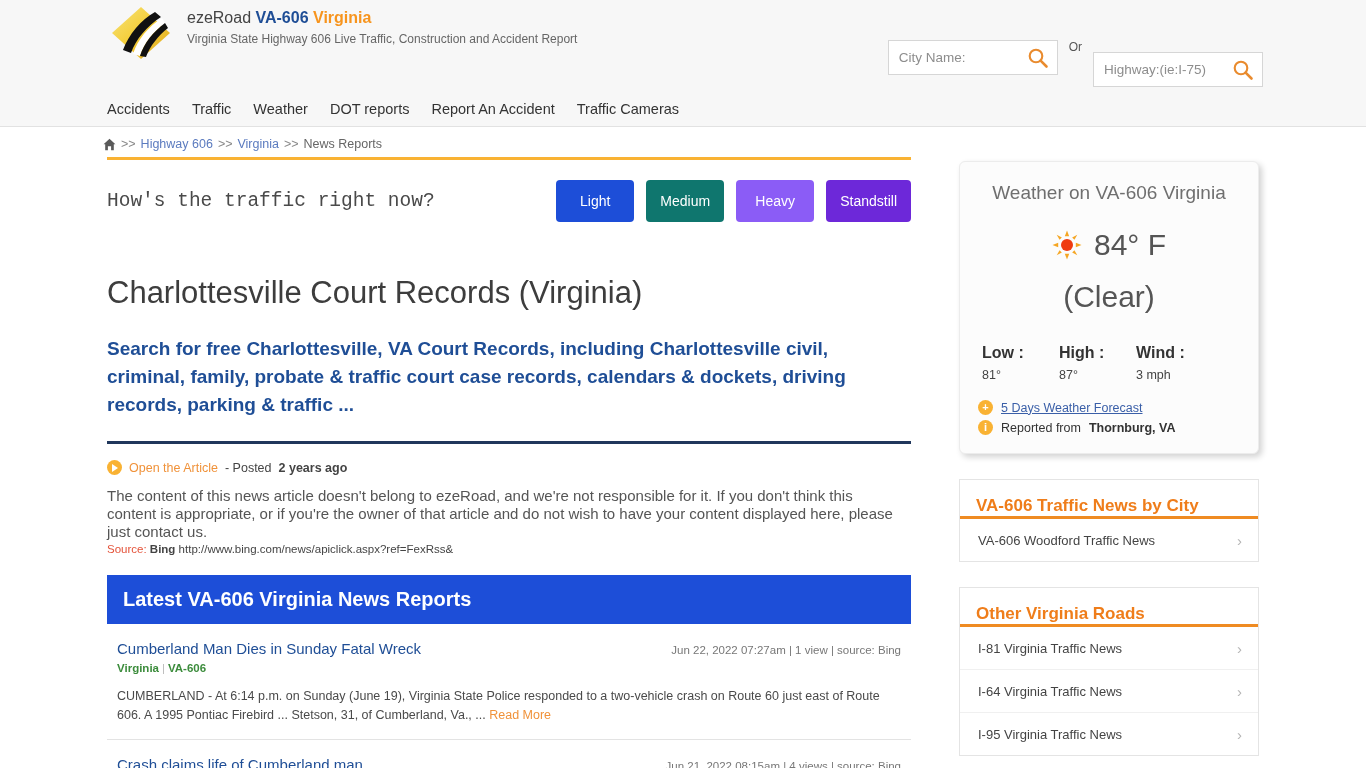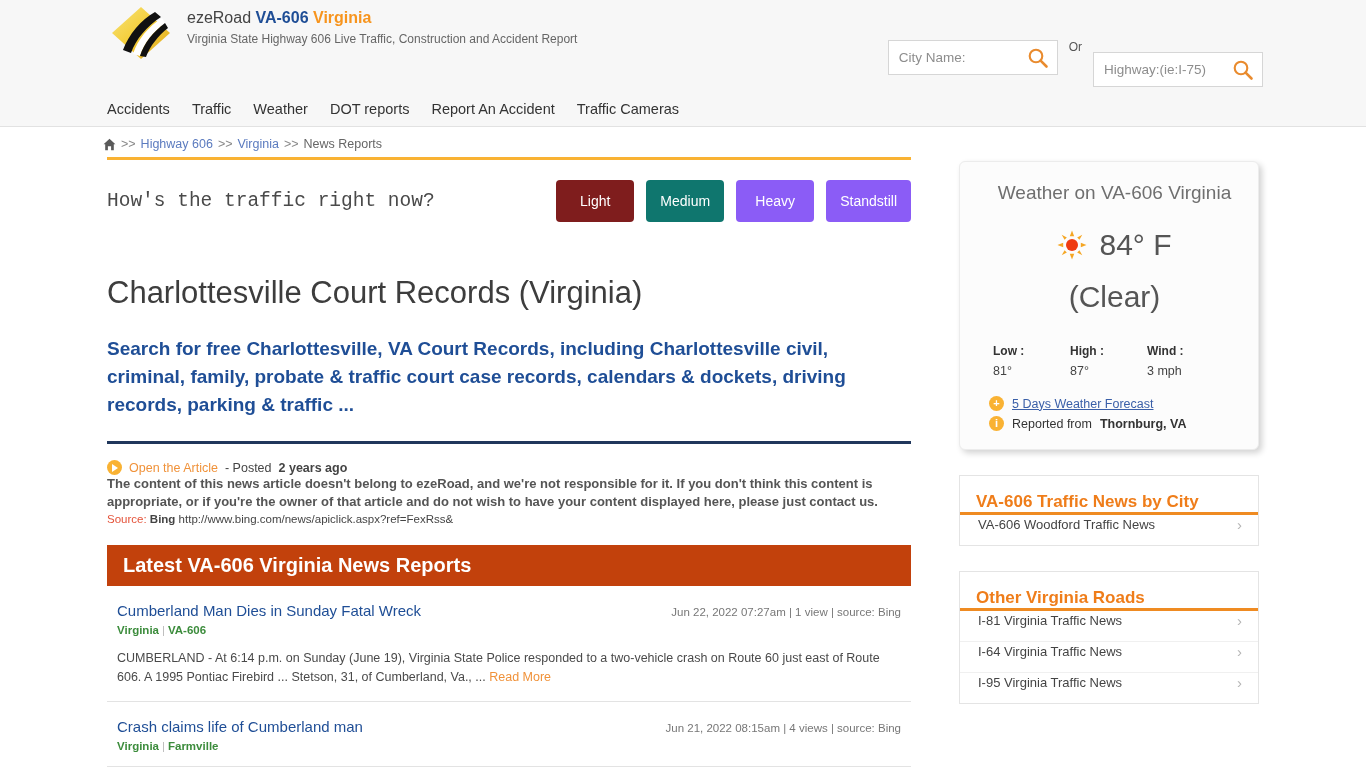--- a/index.html
+++ b/index.html
@@ -199,39 +199,39 @@
   .play-icon::after {
     content: "";
     position: absolute;
     left: 5px; top: 3.5px;
     border-left: 6px solid #fff;
     border-top: 4px solid transparent;
     border-bottom: 4px solid transparent;
   }
   .open-link { color: #f0923a; }
   .disclaimer {
-    font-size: 13px;
+    margin-top: 12px;
+    font-size: 15px;
     color: #555;
     line-height: 18px;
     width: 792px;
-    font-weight: bold;
   }
   .source-line {
     margin-top: 2px;
     font-size: 11.5px;
     color: #444;
   }
   .source-label { color: #e4533a; }
 
   
   .latest-banner {
     margin-top: 20px;
-    background: #c2410c;
+    background: #1d4ed8;
     width: 804px;
-    height: 41px;
+    height: 49px;
     display: flex;
     align-items: center;
     padding-left: 16px;
   }
   .latest-banner span {
     color: #fff;
     font-size: 20px;
     font-weight: bold;
   }
 
@@ -269,21 +269,21 @@
   }
   .read-more { color: #f0923a; }
 
   
   .weather-card {
     margin-top: 10px;
     background: #fcfcfc;
     border: 1px solid #ececec;
     border-radius: 6px;
     box-shadow: 3px 3px 6px rgba(0,0,0,0.18);
-    padding: 18px 18px 18px 29px;
+    padding: 18px 18px 18px 18px;
     width: 300px;
   }
   .weather-title {
     text-align: center;
     font-size: 19px;
     color: #6f6f6f;
     line-height: 26px;
   }
   .weather-temp-row {
     display: flex;
@@ -303,21 +303,21 @@
     color: #555;
     margin-top: 18px;
   }
   .weather-stats {
     display: flex;
     margin-top: 30px;
     padding-left: 4px;
   }
   .wstat { width: 77px; }
   .wstat .lbl {
-    font-size: 12px;
+    font-size: 16px;
     font-weight: bold;
     color: #333;
   }
   .wstat .val {
     font-size: 12.5px;
     color: #444;
     margin-top: 6px;
   }
   .weather-links { margin-top: 18px; }
   .wlink-row {
@@ -357,21 +357,21 @@
   }
   .side-card-head span {
     color: #ef7d1a;
     font-size: 17px;
     font-weight: bold;
   }
   .side-link {
     display: flex;
     align-items: center;
     justify-content: space-between;
-    padding: 1px 16px 12px 18px;
+    padding: 13px 16px 12px 18px;
     font-size: 13px;
     color: #444;
     border-bottom: 1px solid #f0f0f0;
   }
   .side-link:last-child { border-bottom: 0; }
   .chev {
     color: #b5b5b5;
     font-size: 15px;
   }
 </style>
@@ -451,24 +451,24 @@
     <div class="bc-underline"></div>
   </div>
 
   <div class="columns">
 
     <div class="main-col">
 
       <div class="traffic-row">
         <div class="traffic-q">How's the traffic right now?</div>
         <div class="traffic-btns">
-          <button class="tbtn" id="tb0" style="background: #7f1d1d; color: rgb(255, 255, 255);">Light</button>
+          <button class="tbtn" id="tb0" style="background: #1d4ed8; color: rgb(255, 255, 255);">Light</button>
           <button class="tbtn" id="tb1" style="background: #0f766e; color: rgb(255, 255, 255);">Medium</button>
           <button class="tbtn" id="tb2" style="background: #8b5cf6; color: rgb(255, 255, 255);">Heavy</button>
-          <button class="tbtn" id="tb3" style="background: #8b5cf6; color: rgb(255, 255, 255);">Standstill</button>
+          <button class="tbtn" id="tb3" style="background: #6d28d9; color: rgb(255, 255, 255);">Standstill</button>
         </div>
       </div>
 
       <h1 class="article-title">Charlottesville Court Records (Virginia)</h1>
       <div class="article-sum">Search for free Charlottesville, VA Court Records, including Charlottesville civil, criminal, family, probate &amp; traffic court case records, calendars &amp; dockets, driving records, parking &amp; traffic ...</div>
 
       <hr class="nav-hr">
 
       <div class="open-row">
         <span class="play-icon"></span>

